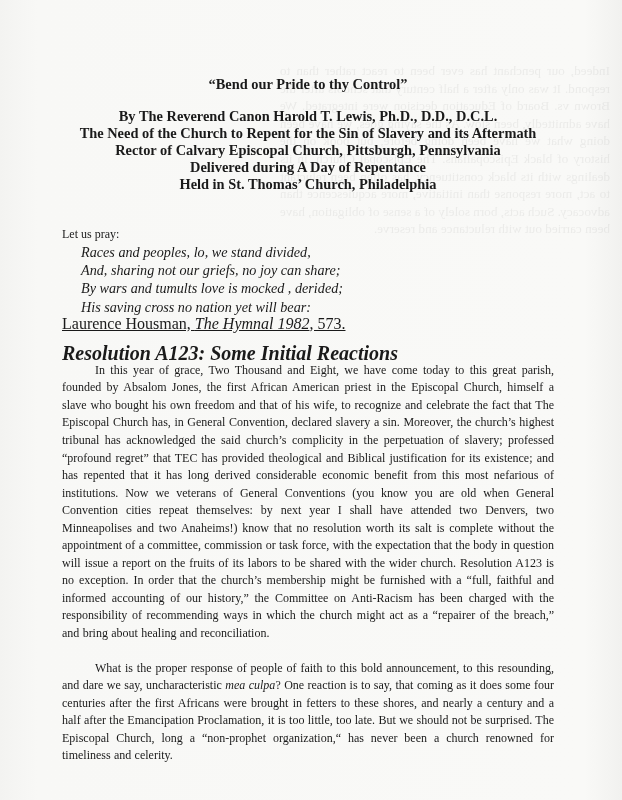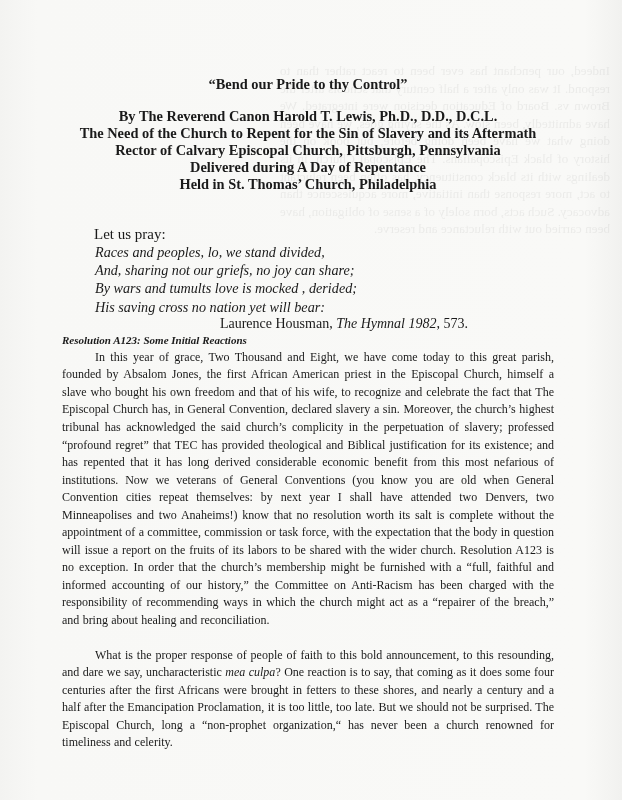--- a/index.html
+++ b/index.html
@@ -46,41 +46,41 @@
       font-weight: bold;
       font-size: 14.4px;
       line-height: 17px;
       margin: 0;
     }
     .heading.title-quote { margin-top: 16px; }
     .heading.gap { margin-top: 15px; }
     .heading.gap2 { }
     .prayer-intro {
       margin-top: 33px;
-      font-size: 15px;
+      font-size: 12px;
       line-height: 17px;
-      margin-left: 32px;
     }
     .verse {
-      margin-left: 33px;
+      margin-left: 19px;
       font-style: italic;
       font-size: 14.2px;
       line-height: 18.2px;
     }
     .attribution {
-      text-align: right;
       padding-right: 86px;
-      font-size: 14px;
+      font-size: 16px;
       line-height: 16px;
+      text-decoration: underline;
     }
     .attribution .ital { font-style: italic; }
     .section-heading {
+      margin-top: 13px;
       font-weight: bold;
       font-style: italic;
-      font-size: 11px;
+      font-size: 20px;
       line-height: 17px;
     }
     .para {
       text-align: justify;
       font-size: 12px;
       line-height: 17.55px;
       margin: 0;
       text-indent: 33px;
       word-spacing: 0.3px;
     }

